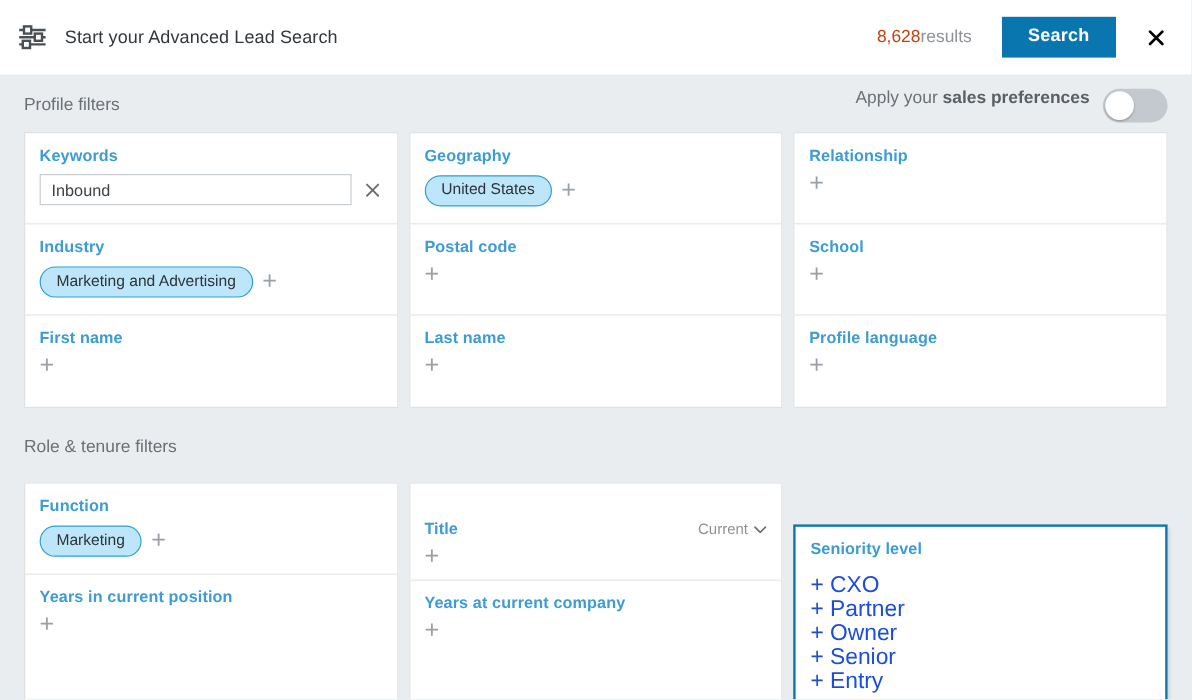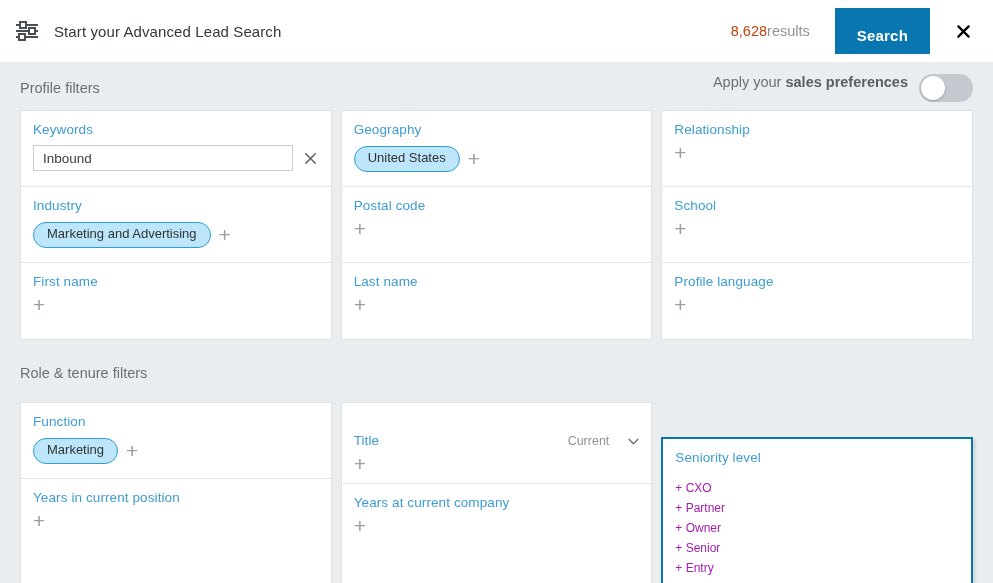--- a/index.html
+++ b/index.html
@@ -31,21 +31,21 @@
   .header-right { display: flex; align-items: center; flex: 0 0 auto; }
   .results-count { font-size: 14.5px; color: #c2410c; margin-right: 0; }
   .results-label { font-size: 14.5px; color: #8f9296; margin-right: 25px; }
   .search-button {
     background: #0a76b0;
     color: #fff;
     border: none;
     font-family: inherit;
     font-size: 15px;
     font-weight: 600;
-    padding: 19px 22px 10px;
+    padding: 7px 22px 10px;
     cursor: pointer;
     letter-spacing: .2px;
   }
   .close-button {
     margin-left: 22px;
     width: 22px; height: 22px;
     display: flex; align-items: center; justify-content: center;
     cursor: pointer;
     color: #000;
   }
@@ -116,30 +116,30 @@
     min-height: 76px;
   }
   .cell:last-child { border-bottom: none; }
   .cell-head {
     display: flex;
     align-items: baseline;
     justify-content: space-between;
   }
   .cell-label {
     font-size: 13.5px;
-    font-weight: 400;
+    font-weight: 700;
     color: #3d9cd2;
     letter-spacing: .1px;
   }
   .cell-sub {
     font-size: 12.5px;
     color: #8f9296;
     display: flex;
     align-items: center;
-    gap: 19px;
+    gap: 5px;
     cursor: pointer;
     margin-top: 20px;
   }
   .chev { width: 11px; height: 7px; display: block; }
 
   .cell-body {
     margin-top: 9px;
     display: flex;
     align-items: center;
     flex-wrap: wrap;
@@ -180,22 +180,22 @@
   .kw-clear {
     width: 17px; height: 17px;
     display: flex; align-items: center; justify-content: center;
     color: #6b7074;
     cursor: pointer;
     flex: 0 0 auto;
   }
 
   .suggestions { margin-top: 13px; }
   .suggestion {
-    font-size: 12px;
-    color: #a21caf;
+    font-size: 19px;
+    color: #1d4ed8;
     line-height: 20px;
     cursor: pointer;
   }
 
   .section-head.second { height: 62px; }
   .bottom-strip { height: 18px; overflow: hidden; }
   .bottom-title { font-size: 14.5px; color: #6b7074; padding-top: 12px; }
 </style>
 </head>
 <body>

